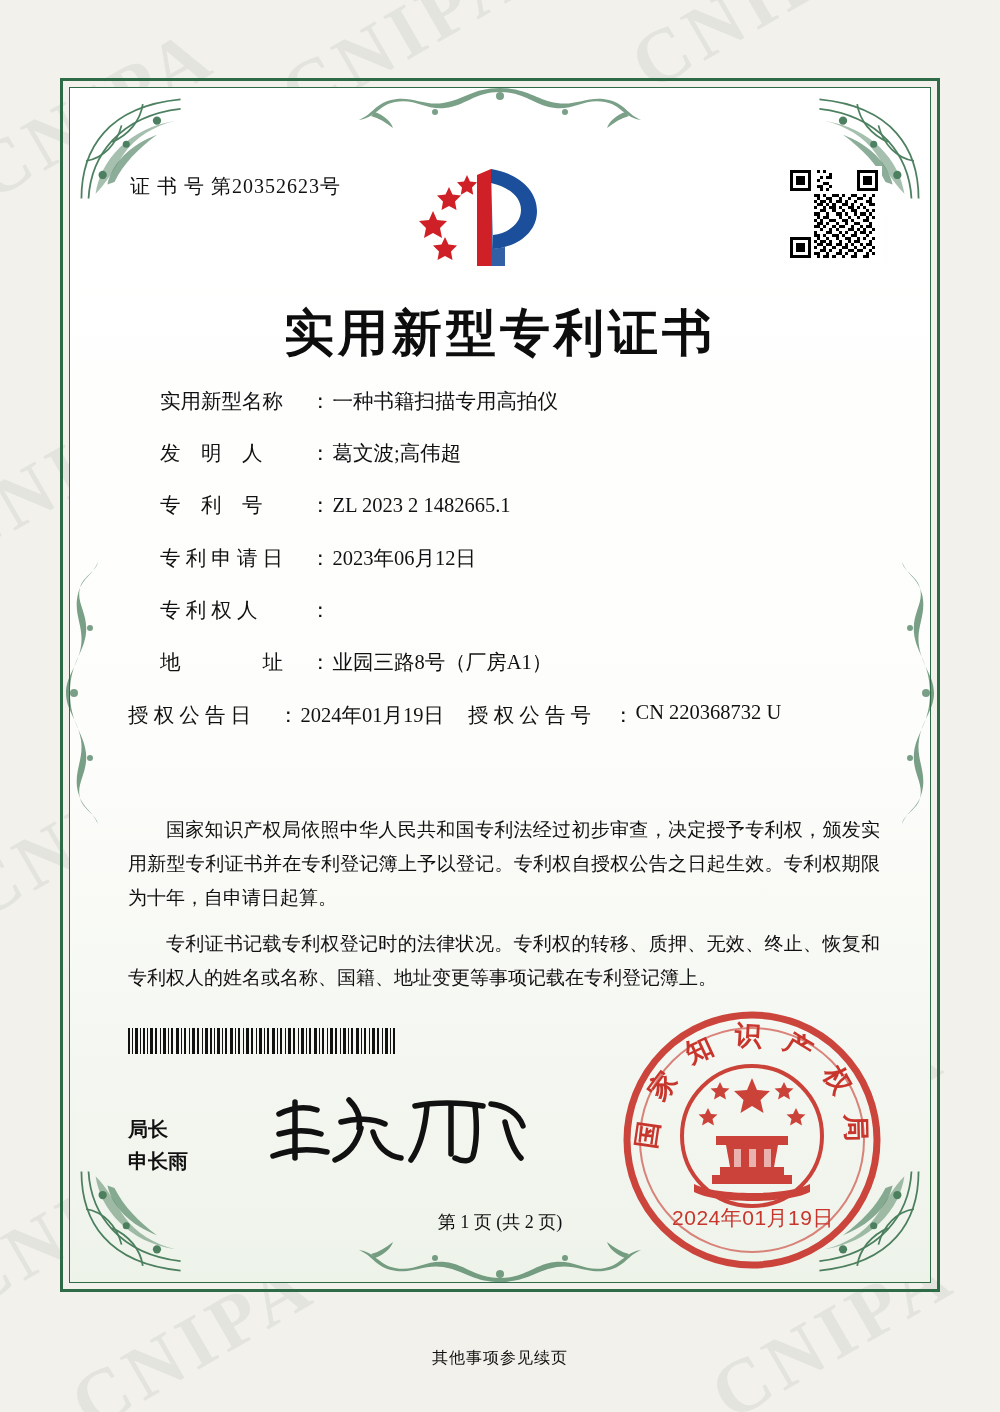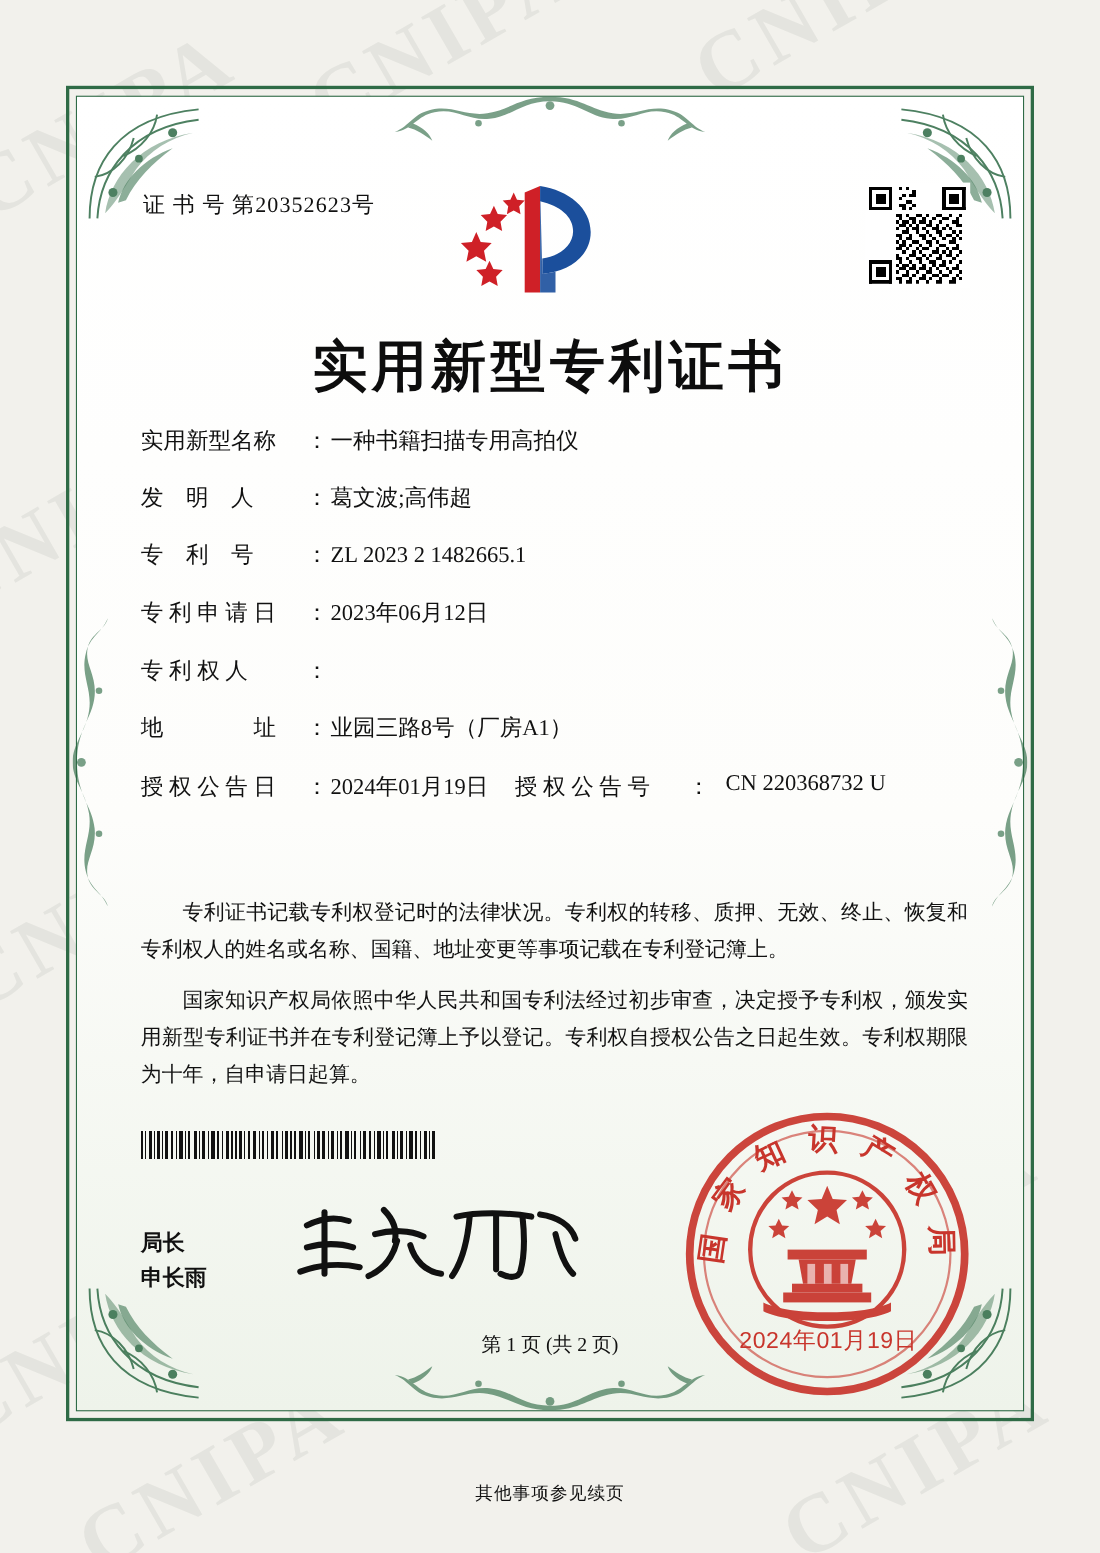--- a/index.html
+++ b/index.html
@@ -132,41 +132,42 @@
     top: 310px;
     width: 760px;
     font-size: 20.5px;
     color: #111;
   }
   .field-row {
     display: flex;
     align-items: flex-start;
     margin-bottom: 24.5px;
     line-height: 1.35;
+    margin-left: 32px;
   }
   .field-label {
     width: 150px;
     flex: 0 0 150px;
     display: flex;
     justify-content: space-between;
     letter-spacing: 0;
   }
   .field-colon { margin: 0 2px 0 0; }
   .field-value { flex: 1; }
   .field-value .line2 { display: block; }
 
   .grant-row {
     display: flex;
     align-items: flex-start;
     margin-top: 2px;
     font-size: 20.5px;
   }
   .grant-left { width: 340px; display: flex; align-items: center; }
   .grant-left .field-label { width: 150px; flex: 0 0 150px; }
-  .grant-right { display: flex; gap: 12px; }
+  .grant-right { display: flex; }
   .grant-right .field-label { width: 145px; flex: 0 0 145px; }
 
   .paragraphs {
     position: absolute;
     left: 68px;
     top: 735px;
     width: 752px;
     font-size: 19px;
     line-height: 34px;
     color: #111;
@@ -591,22 +592,22 @@
         </span>
         <span class="grant-right">
           <span class="field-label">授 权 公 告 号</span>
           <span class="field-colon">：</span>
           <span>CN 220368732 U</span>
         </span>
       </div>
     </div>
 
     <div class="paragraphs">
+      <p>国家知识产权局依照中华人民共和国专利法经过初步审查，决定授予专利权，颁发实用新型专利证书并在专利登记簿上予以登记。专利权自授权公告之日起生效。专利权期限为十年，自申请日起算。</p>
       <p>专利证书记载专利权登记时的法律状况。专利权的转移、质押、无效、终止、恢复和专利权人的姓名或名称、国籍、地址变更等事项记载在专利登记簿上。</p>
-      <p>国家知识产权局依照中华人民共和国专利法经过初步审查，决定授予专利权，颁发实用新型专利证书并在专利登记簿上予以登记。专利权自授权公告之日起生效。专利权期限为十年，自申请日起算。</p>
     </div>
 
     <svg class="barcode" viewBox="0 0 270 26" shape-rendering="crispEdges">
       <g fill="#111">
         <rect x="0" y="0" width="2" height="26"></rect>
           <rect x="4" y="0" width="1" height="26"></rect>
         <rect x="7" y="0" width="3" height="26"></rect>
           <rect x="12" y="0" width="1" height="26"></rect>
         <rect x="15" y="0" width="2" height="26"></rect>
           <rect x="19" y="0" width="1" height="26"></rect>

